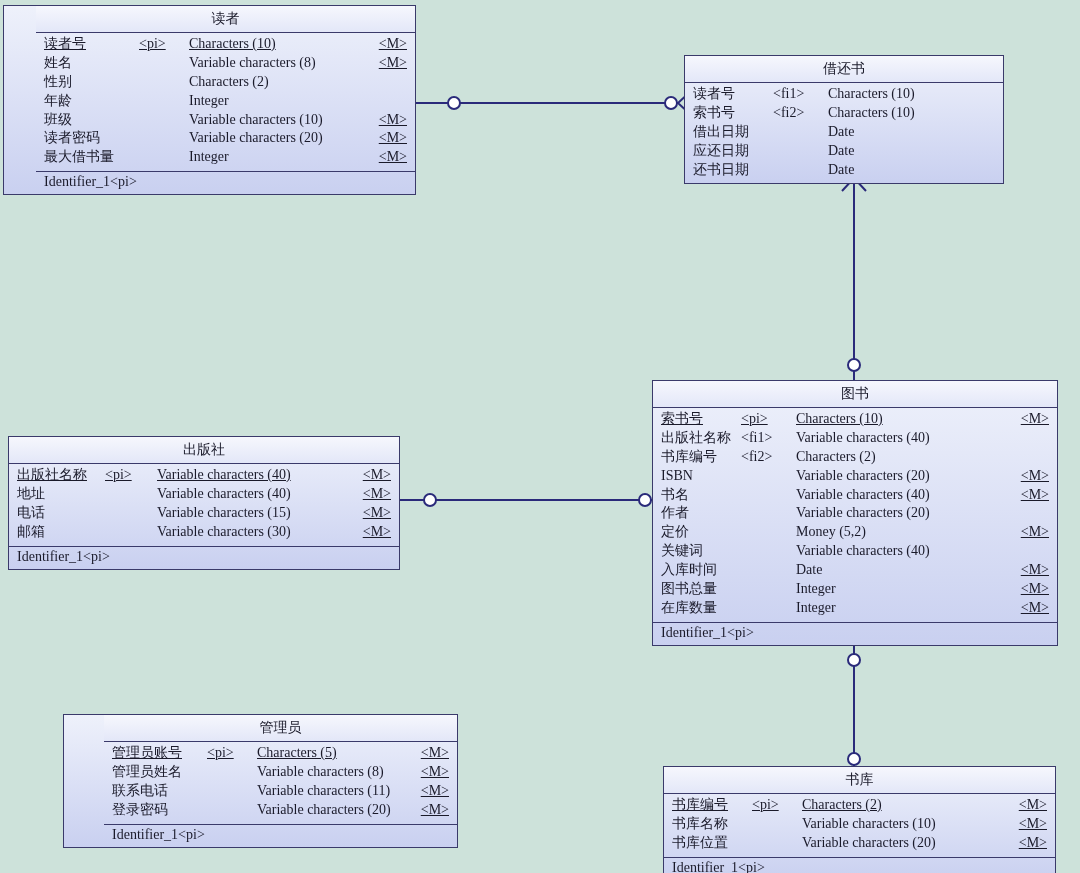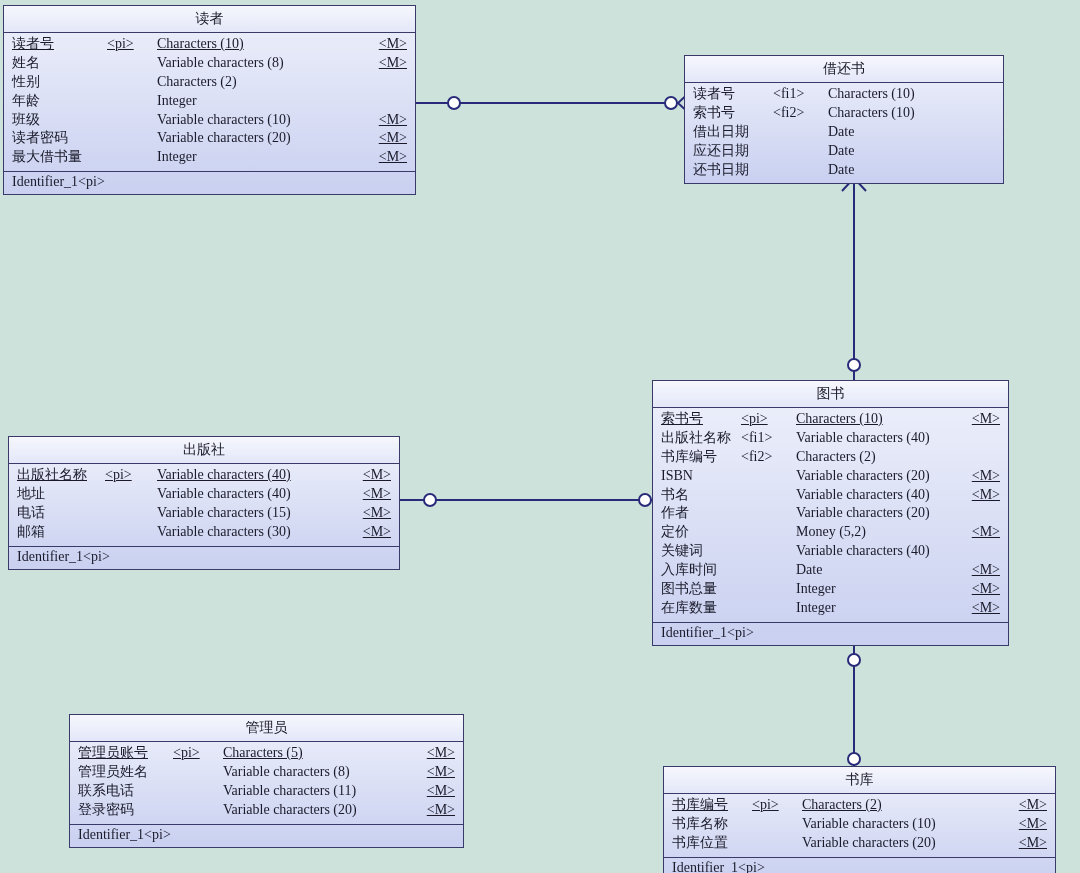--- a/index.html
+++ b/index.html
@@ -69,21 +69,21 @@
     <circle cx="430" cy="500" r="6" fill="#ffffff"></circle>
     <circle cx="645" cy="500" r="6" fill="#ffffff"></circle>
     <path d="M665 488 L652 500 L665 512"></path>
 
     <line x1="854" y1="641" x2="854" y2="766"></line>
     <circle cx="854" cy="660" r="6" fill="#ffffff"></circle>
     <circle cx="854" cy="759" r="6" fill="#ffffff"></circle>
   </g>
 </svg>
 
-<div class="entity" style="left:3px; top:5px; width:413px; --c1:95px; --c2:50px; --c4:34px;">
+<div class="entity" style="left:3px; top:5px; width:413px;padding-left:32px; --c1:95px; --c2:50px; --c4:34px;">
   <div class="entity-title">读者</div>
   <div class="entity-body" id="body-reader">
       <div class="row">
         <span class="u">读者号</span>
         <span class="tag u">&lt;pi&gt;</span>
         <span class="u">Characters (10)</span>
         <span class="m u">&lt;M&gt;</span>
       </div>
       <div class="row">
         <span>姓名</span>
@@ -191,21 +191,21 @@
         <span>Variable characters (30)</span>
         <span class="m u">&lt;M&gt;</span>
       </div>
     </div>
   <div class="entity-ident ident-row">
     <span>Identifier_1</span>
     <span class="tag">&lt;pi&gt;</span>
   </div>
 </div>
 
-<div class="entity" style="left:652px; top:380px; width:357px; --c1:80px; --c2:55px; --c4:34px;">
+<div class="entity" style="left:652px; top:380px; width:406px; --c1:80px; --c2:55px; --c4:34px;">
   <div class="entity-title">图书</div>
   <div class="entity-body" id="body-book">
       <div class="row">
         <span class="u">索书号</span>
         <span class="tag u">&lt;pi&gt;</span>
         <span class="u">Characters (10)</span>
         <span class="m u">&lt;M&gt;</span>
       </div>
       <div class="row">
         <span>出版社名称</span>
@@ -267,21 +267,21 @@
         <span>Integer</span>
         <span class="m u">&lt;M&gt;</span>
       </div>
     </div>
   <div class="entity-ident ident-row">
     <span>Identifier_1</span>
     <span class="tag">&lt;pi&gt;</span>
   </div>
 </div>
 
-<div class="entity" style="left:69px; top:714px; width:395px; --c1:95px; --c2:50px; --c4:34px;">
+<div class="entity" style="left:63px; top:714px; width:395px;padding-left:40px; --c1:95px; --c2:50px; --c4:34px;">
   <div class="entity-title">管理员</div>
   <div class="entity-body" id="body-admin">
       <div class="row">
         <span class="u">管理员账号</span>
         <span class="tag u">&lt;pi&gt;</span>
         <span class="u">Characters (5)</span>
         <span class="m u">&lt;M&gt;</span>
       </div>
       <div class="row">
         <span>管理员姓名</span>

